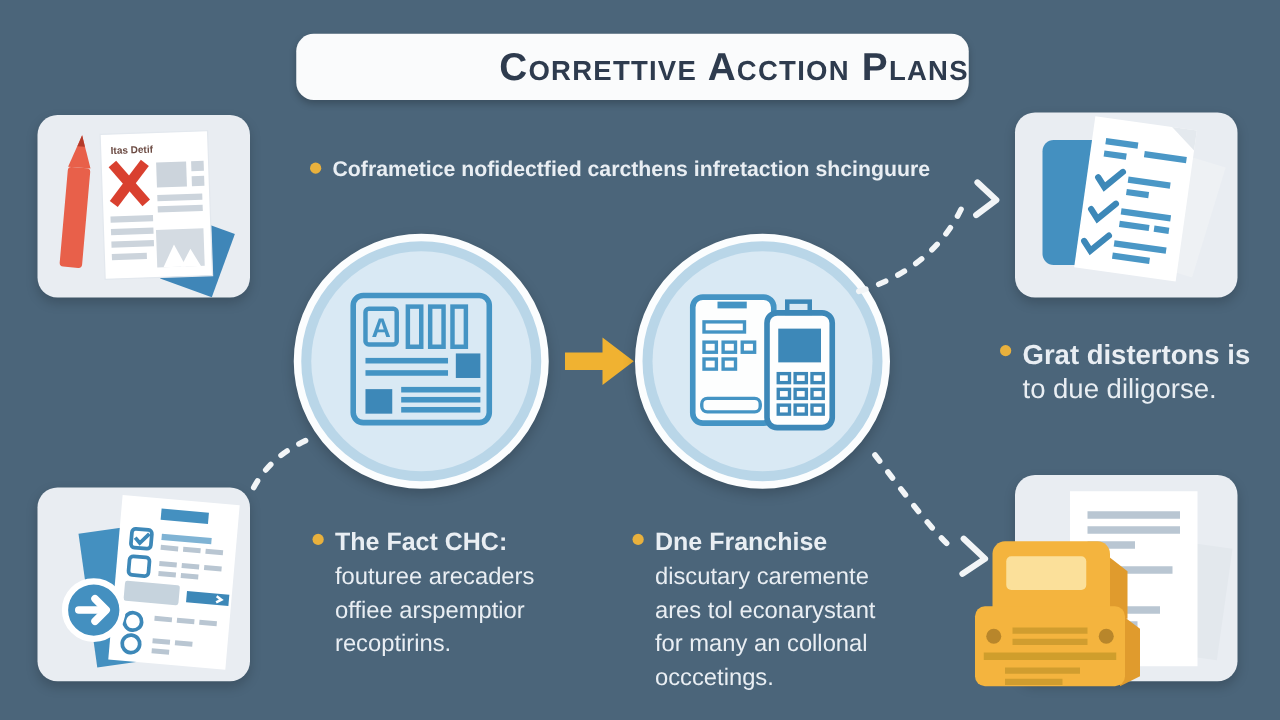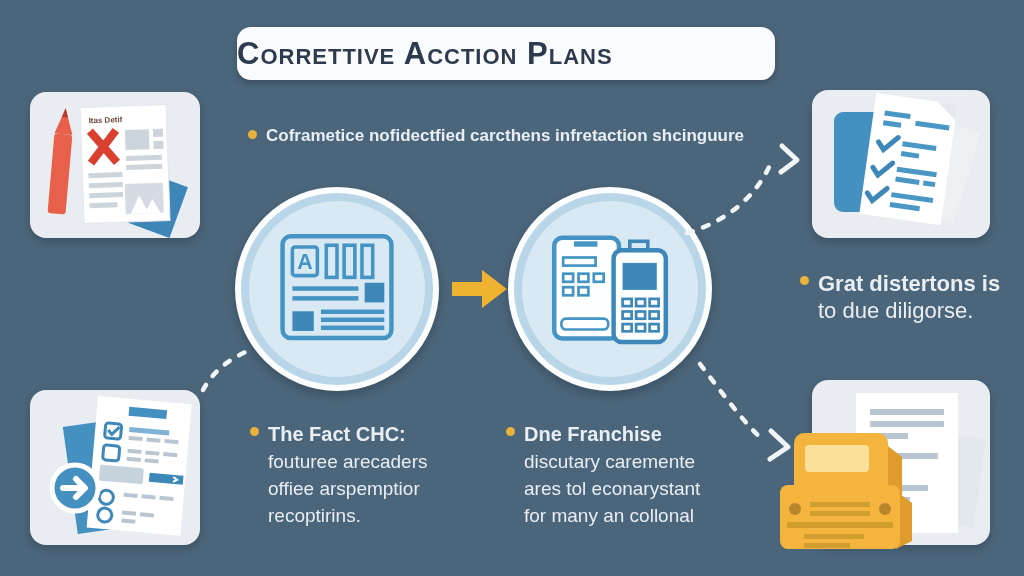--- a/index.html
+++ b/index.html
@@ -5,21 +5,21 @@
   html,body{margin:0;padding:0;background:#2f3b47;}
   #stage{
     position:relative;width:1024px;height:576px;overflow:hidden;
     background:#4b657a;
     font-family:"Liberation Sans","DejaVu Sans",sans-serif;
   }
   
   .banner{
     position:absolute;left:237px;top:27px;width:538px;height:53px;
     background:#fafbfc;border-radius:14px;
-    display:flex;align-items:center;justify-content:flex-start;
+    display:flex;align-items:center;justify-content:flex-end;
     box-shadow:0 3px 6px rgba(0,0,0,.22);
   }
   .banner h1{
     margin:0;font-size:31px;font-weight:700;color:#2e3b4e;
     font-variant:small-caps;letter-spacing:1px;
   }
   
   .card{
     position:absolute;background:#e9edf2;border-radius:16px;
     box-shadow:0 4px 9px rgba(0,0,0,.18);
@@ -237,20 +237,21 @@
     <div>offiee arspemptior</div>
     <div>recoptirins.</div>
   </div>
 
   <div class="note bottom-note" id="note-bottom-right">
     <span class="bullet"></span>
     <div class="heading">Dne Franchise</div>
     <div>discutary caremente</div>
     <div>ares tol econarystant</div>
     <div>for many an collonal</div>
+    <div>occcetings.</div>
   </div>
 
   <div class="card" id="card-bottom-right"></div>
   <svg id="truck-doc-svg" width="220" height="170" viewBox="0 0 220 170">
     <rect x="150" y="52" width="52" height="90" fill="#e3e8ed" transform="rotate(8 176 97)"></rect>
     <rect x="78" y="10" width="102" height="140" fill="#ffffff"></rect>
     <rect x="92" y="26" width="74" height="6" fill="#b9c6d2"></rect>
     <rect x="92" y="38" width="74" height="6" fill="#b9c6d2"></rect>
     <rect x="92" y="50" width="38" height="6" fill="#b9c6d2"></rect>
     <rect x="92" y="70" width="68" height="6" fill="#b9c6d2"></rect>

